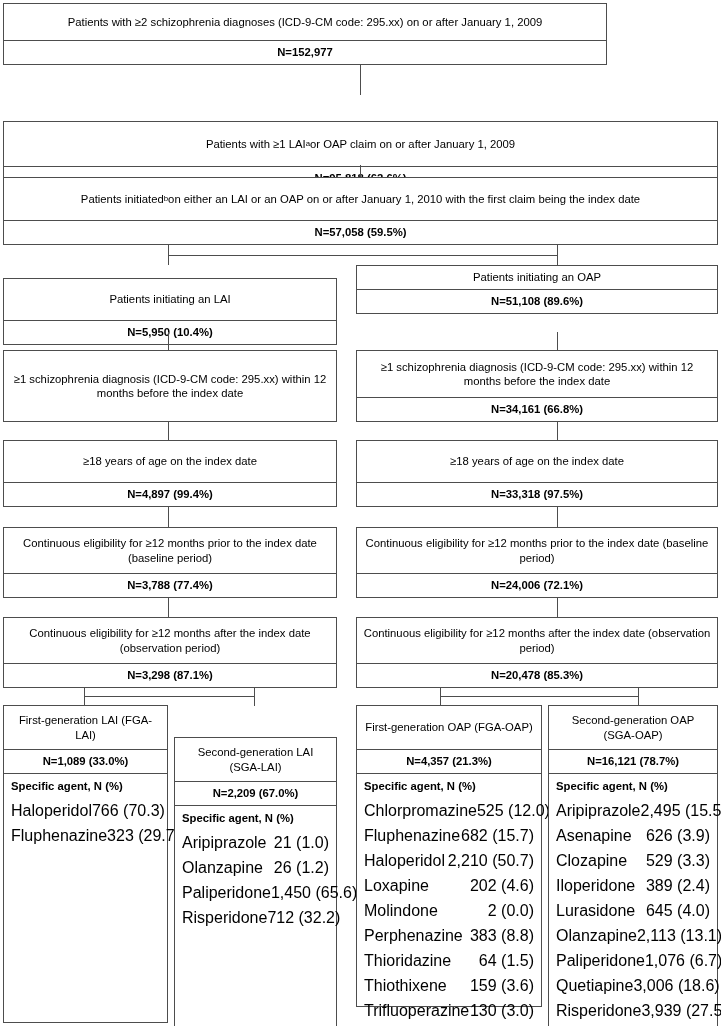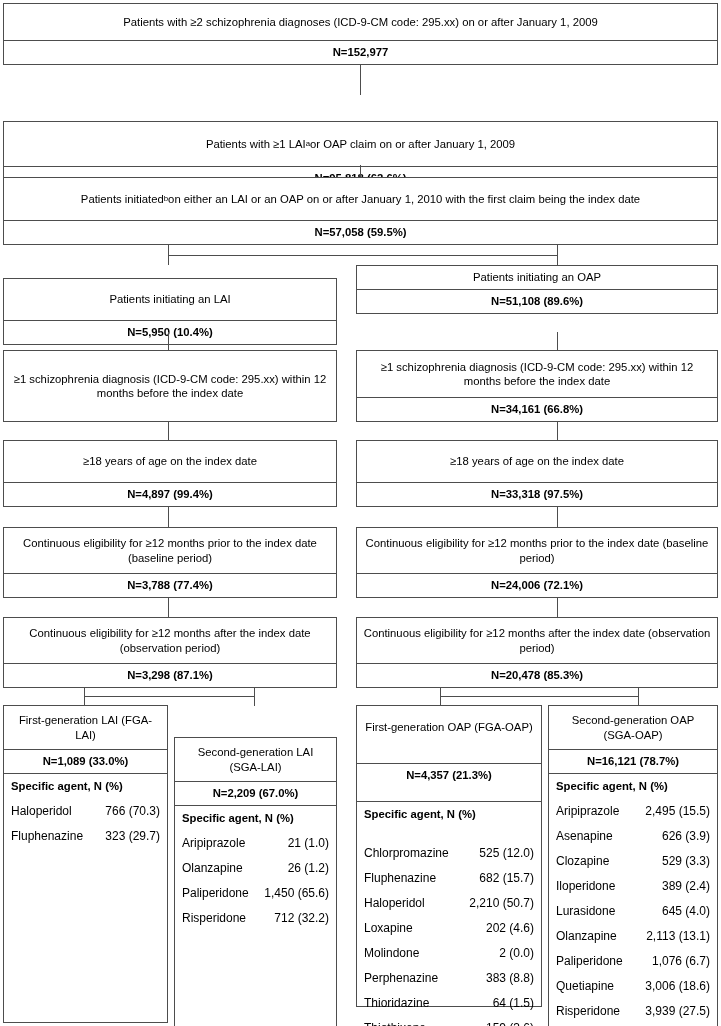--- a/index.html
+++ b/index.html
@@ -58,21 +58,21 @@
   .agent-list {
     flex: 1 1 auto;
     padding: 0 7px 2px 7px;
     display: flex;
     flex-direction: column;
   }
   .agent-row {
     display: flex;
     justify-content: space-between;
     align-items: center;
-    font-size: 12px;
+    font-size: 16px;
     height: 25px;
     flex: 0 0 25px;
     white-space: nowrap;
   }
   .agent-name { text-align: left; }
   .agent-val { text-align: right; }
   .connector {
     position: absolute;
     background: #4d4d4d;
   }
@@ -82,21 +82,21 @@
     font-size: 7.8px;
     vertical-align: super;
     line-height: 0;
   }
 </style>
 </head>
 <body>
 
 <div id="flowchart">
 
-  <div class="box" style="left:3px; top:3px; width:715px; height:62px;">
+  <div class="box" style="left:3px; top:3px; width:604px; height:62px;">
     <div class="cell title">Patients with ≥2 schizophrenia diagnoses (ICD-9-CM code: 295.xx) on or after January 1, 2009</div>
     <div class="cell nrow">N=152,977</div>
   </div>
 
   <div class="connector vline" style="left:360px; top:65px; height:30px;"></div>
 
   <div class="box" style="left:3px; top:95px; width:715px; height:70px;margin-top:26px;">
     <div class="cell title">
         <span>Patients with ≥1 LAI</span>
         <sup>a</sup>
@@ -218,21 +218,21 @@
           <span class="agent-name">Paliperidone</span>
           <span class="agent-val">1,450 (65.6)</span>
         </div>
         <div class="agent-row">
           <span class="agent-name">Risperidone</span>
           <span class="agent-val">712 (32.2)</span>
         </div>
       </div>
   </div>
 
-  <div class="box" style="left:356px; top:705px; width:186px; height:302px;gap:14px;">
+  <div class="box" style="left:356px; top:705px; width:186px; height:302px;">
     <div class="cell title" style="flex:0 0 43px;">First-generation OAP (FGA-OAP)</div>
     <div class="cell nrow">N=4,357 (21.3%)</div>
     <div class="cell agent-head">Specific agent, N (%)</div>
     <div class="agent-list">
         <div class="agent-row">
           <span class="agent-name">Chlorpromazine</span>
           <span class="agent-val">525 (12.0)</span>
         </div>
         <div class="agent-row">
           <span class="agent-name">Fluphenazine</span>

